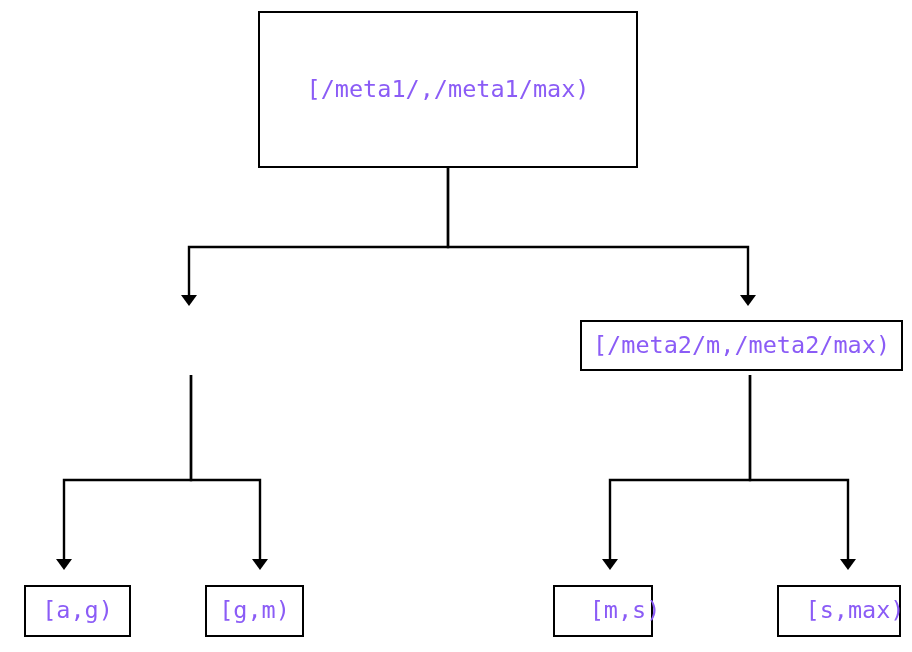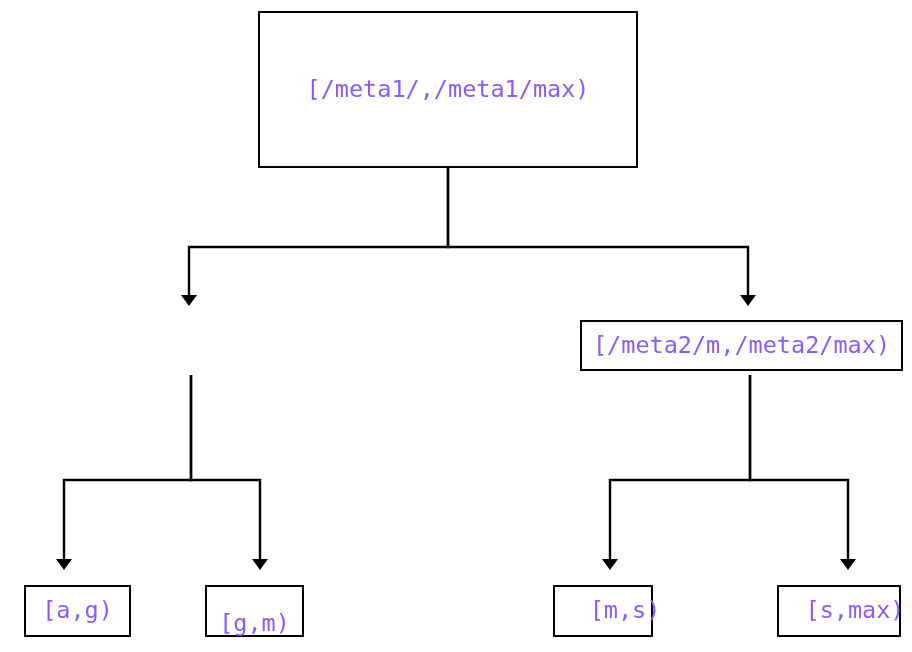--- a/index.html
+++ b/index.html
@@ -63,21 +63,21 @@
     width: 323px;
     height: 51px;
     font-size: 23.5px;
   }
   .node-leaf {
     top: 585px;
     height: 52px;
     font-size: 23.5px;
   }
   .node-leaf-0 { left: 24px;   width: 107px; }
-  .node-leaf-1 { left: 205px; width: 99px; align-items: flex-end; }
+  .node-leaf-1 { left: 205px; width: 99px; }
   .node-leaf-2 { left: 553px; width: 100px; padding-left: 44px; }
   .node-leaf-3 { left: 777px; width: 124px; padding-left: 32px; }
 </style>
 </head>
 <body>
 
 <div id="diagram-canvas">
 
   <svg id="edge-layer" viewBox="0 0 912 652" width="912" height="652" xmlns="http://www.w3.org/2000/svg">
 

